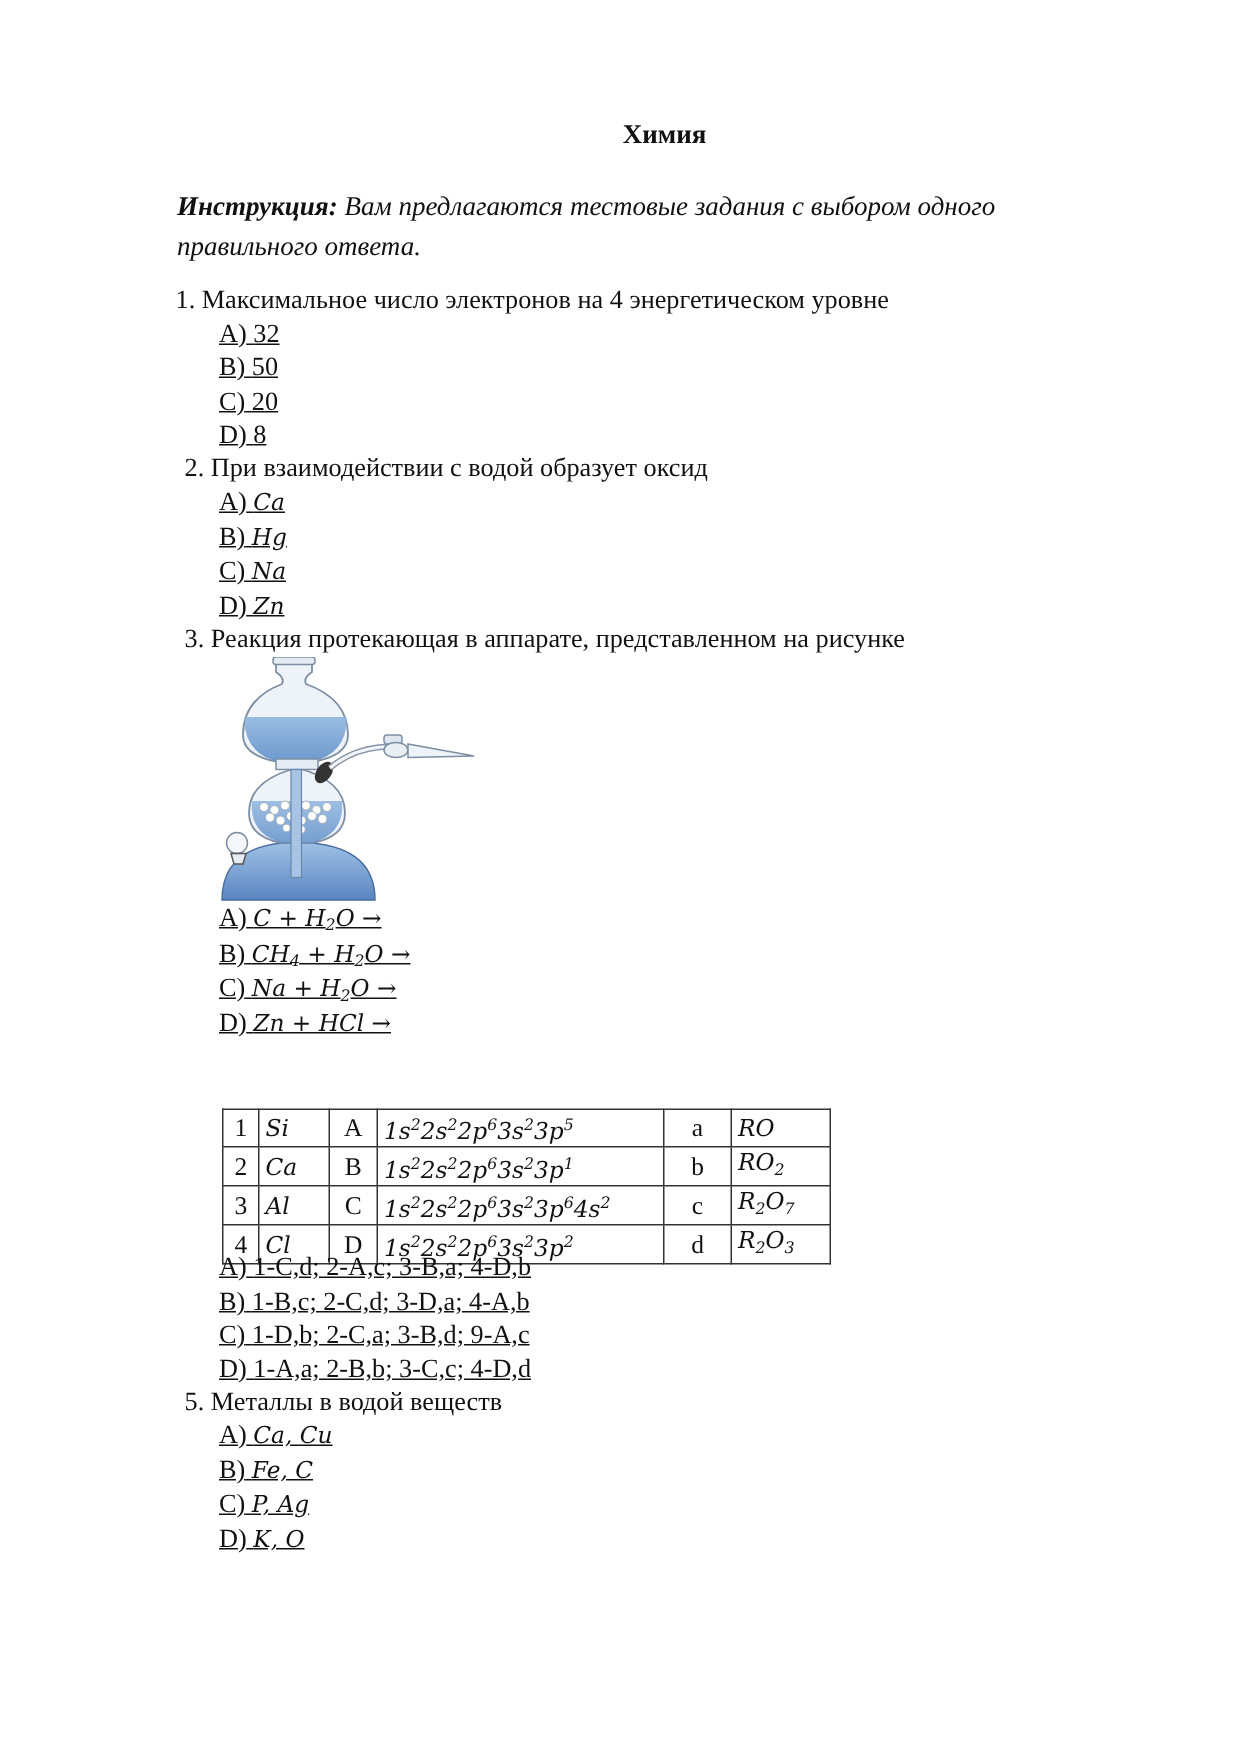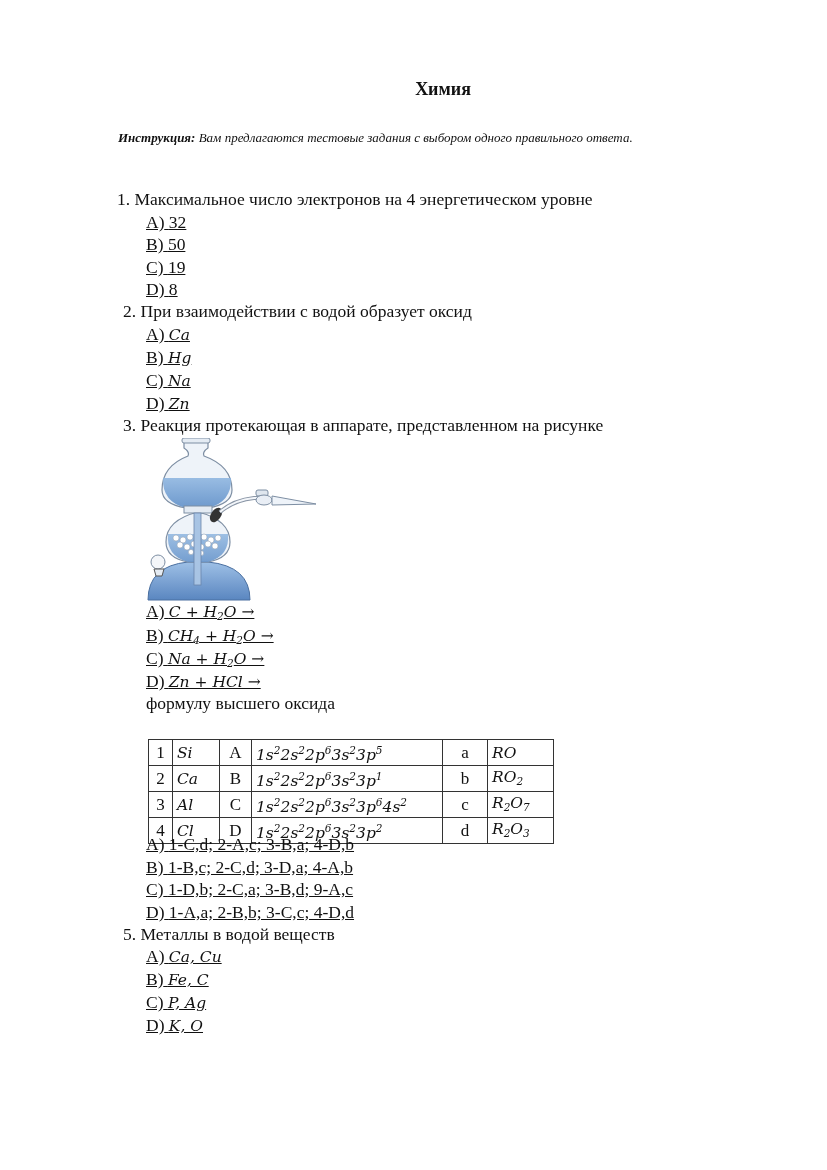--- a/index.html
+++ b/index.html
@@ -8,21 +8,21 @@
       font-family: "Liberation Serif", "DejaVu Serif", serif;
       color: #111111;
       font-size: 17.5px;
     }
     .abs { position: absolute; white-space: nowrap; }
     .title {
       left: 0; width: 886px; top: 79px; text-align: center;
       font-weight: bold; font-size: 18px;
     }
     .instr {
-      left: 118px; top: 124px; width: 620px; font-style: italic; font-size: 13px;
+      left: 118px; top: 124px; width: 620px; font-style: italic; font-size: 18px;
       line-height: 27px; white-space: normal;
     }
     .instr b { font-weight: bold; }
     .q { left: 117px; line-height: 22.5px; }
     .opt { left: 146px; line-height: 22.5px; text-decoration: underline; }
     .m {
       font-family: "DejaVu Serif", serif; font-style: italic; font-size: 15.5px;
     }
     .m sub, .m sup { font-size: 10.5px; font-style: italic; }
     .m sub { vertical-align: -3px; }
@@ -52,21 +52,21 @@
 </head>
 <body>
 
 <div class="abs title">Химия</div>
 
 <div class="abs instr"><b>Инструкция:</b><span> Вам предлагаются тестовые задания с выбором одного правильного ответа.</span></div>
 
 <div class="abs q" style="top:188px"><span>1.</span> <span>Максимальное число электронов на 4 энергетическом уровне</span></div>
 <div class="abs opt" style="top:211px"><span>A)</span> <span>32</span></div>
 <div class="abs opt" style="top:233px"><span>B)</span> <span>50</span></div>
-<div class="abs opt" style="top:256px"><span>C)</span> <span>19</span></div>
+<div class="abs opt" style="top:256px"><span>C)</span> <span>20</span></div>
 <div class="abs opt" style="top:278px"><span>D)</span> <span>8</span></div>
 
 <div class="abs q" style="top:300px;left:123px"><span>2.</span> <span>При взаимодействии с водой образует оксид</span></div>
 <div class="abs opt" style="top:323px"><span>A)</span> <span class="m">Ca</span></div>
 <div class="abs opt" style="top:346px"><span>B)</span> <span class="m">Hg</span></div>
 <div class="abs opt" style="top:369px"><span>C)</span> <span class="m">Na</span></div>
 <div class="abs opt" style="top:392px"><span>D)</span> <span class="m">Zn</span></div>
 
 <div class="abs q" style="top:414px;left:123px"><span>3.</span> <span>Реакция протекающая в аппарате, представленном на рисунке</span></div>
 
@@ -125,21 +125,20 @@
     <path d="M8,131 L18,131 L16,138 L10,138 Z" fill="#e4ebf3" stroke="#555"></path>
   </svg>
 </div>
 
 <div class="abs opt" style="top:600px"><span>A)</span> <span class="m">C + H<sub>2</sub>O →</span></div>
 <div class="abs opt" style="top:624px"><span>B)</span> <span class="m">CH<sub>4</sub> + H<sub>2</sub>O →</span></div>
 <div class="abs opt" style="top:647px"><span>C)</span> <span class="m">Na + H<sub>2</sub>O →</span></div>
 <div class="abs opt" style="top:670px"><span>D)</span> <span class="m">Zn + HCl →</span></div>
 
 <div class="abs q4">
-  <span class="line2">формулу высшего оксида</span>
 </div>
 
 <table class="match">
   <tbody>
       <tr>
     <td class="c-num">1</td>
     <td class="c-el m">Si</td>
     <td class="c-let">A</td>
     <td class="c-cfg m">1s<sup>2</sup>2s<sup>2</sup>2p<sup>6</sup>3s<sup>2</sup>3p<sup>5</sup></td>
     <td class="c-lc">a</td>

